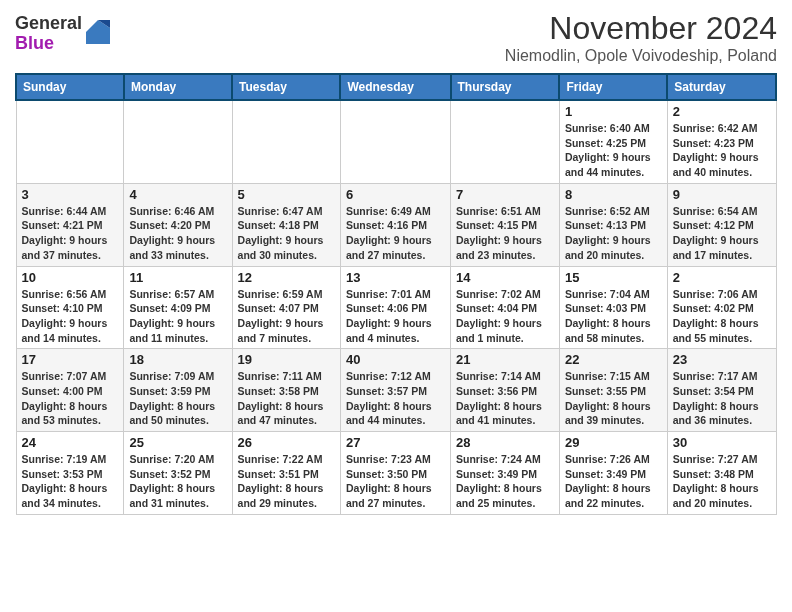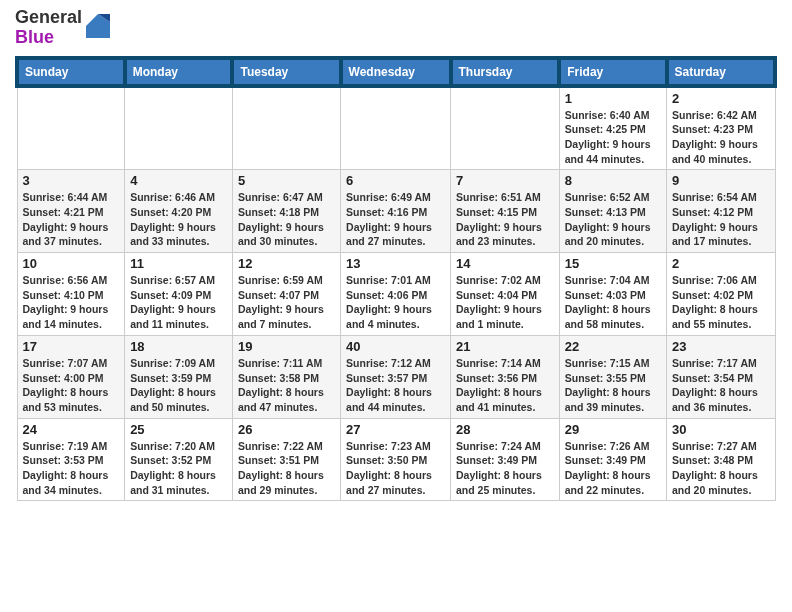--- a/index.html
+++ b/index.html
@@ -6,21 +6,21 @@
     body {
       font-family: Arial, sans-serif;
       background: #fff;
       width: 792px;
       height: 612px;
       overflow: hidden;
     }
     .page {
       width: 792px;
       min-height: 612px;
-      padding: 4px 15px;
+      padding: 10px 15px;
     }
     .header {
       display: flex;
       justify-content: space-between;
       align-items: flex-start;
       margin-bottom: 8px;
     }
     .logo {
       display: flex;
       align-items: center;
@@ -61,21 +61,21 @@
       border-collapse: collapse;
       font-size: 11px;
     }
     .calendar th {
       background-color: #3a7abf;
       color: #fff;
       text-align: left;
       padding: 5px 6px;
       font-size: 12px;
       font-weight: bold;
-      border: 4px solid #0c4a6e;
+      border: 2px solid #0c4a6e;
     }
     .calendar td {
       border: 1px solid #ccc;
       vertical-align: top;
       padding: 3px 5px;
       width: 113px;
       height: 80px;
       background: #fff;
     }
     .calendar tr:nth-child(odd) td {
@@ -116,20 +116,24 @@
         <span class="logo-general">General</span>
         <span class="logo-blue">Blue</span>
       </div>
       <div class="logo-icon">
         <svg width="24" height="24" viewBox="0 0 24 24">
           <polygon points="0,12 12,0 24,8 24,24 0,24" fill="#3a7abf"></polygon>
           <polygon points="12,0 24,8 24,0" fill="#1a4a8f"></polygon>
         </svg>
       </div>
     </div>
+    <div class="title-section">
+      <div class="month-year">November 2024</div>
+      <div class="location">Niemodlin, Opole Voivodeship, Poland</div>
+    </div>
   </div>
 
   <table class="calendar">
     <thead>
       <tr>
         <th>Sunday</th>
         <th>Monday</th>
         <th>Tuesday</th>
         <th>Wednesday</th>
         <th>Thursday</th>

